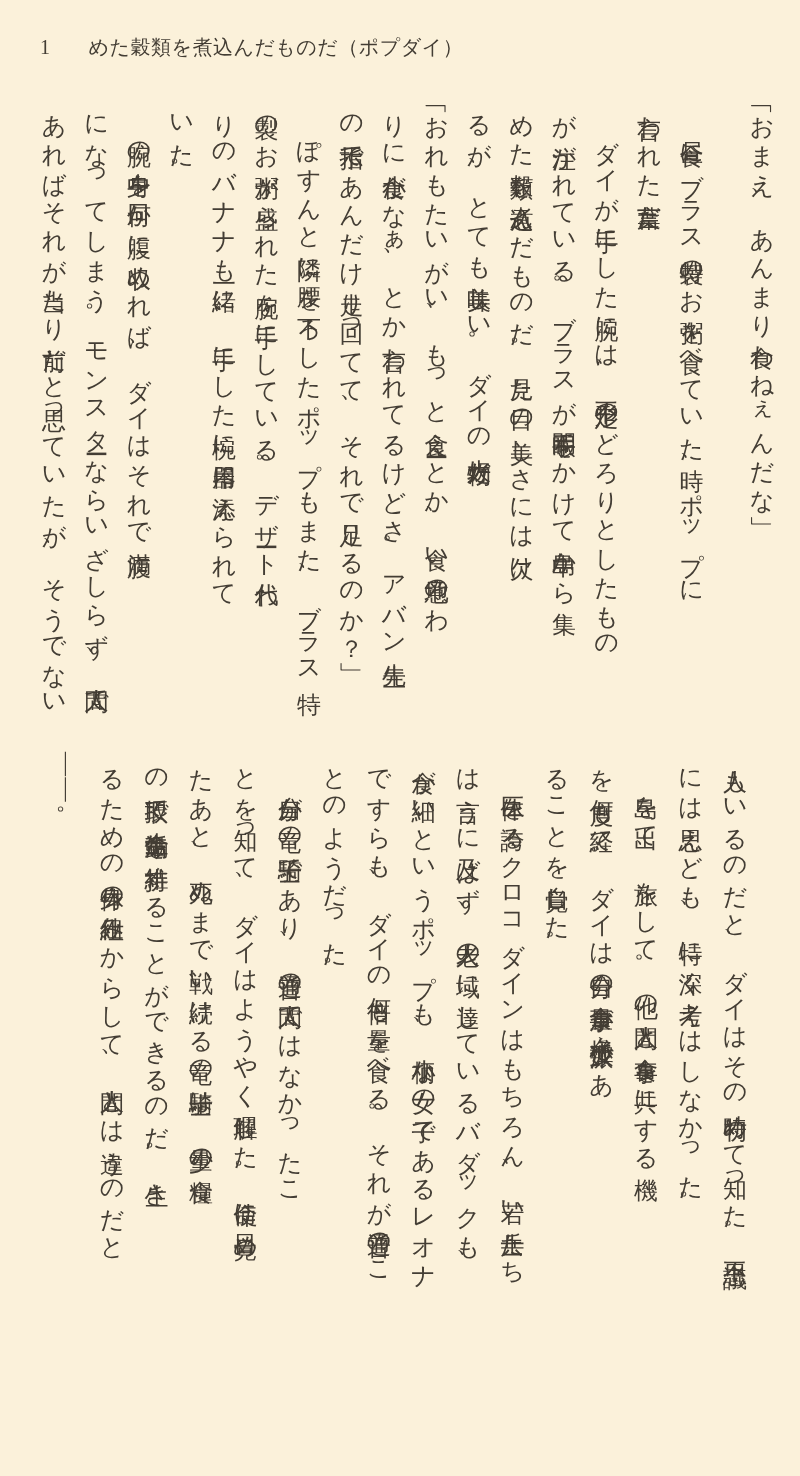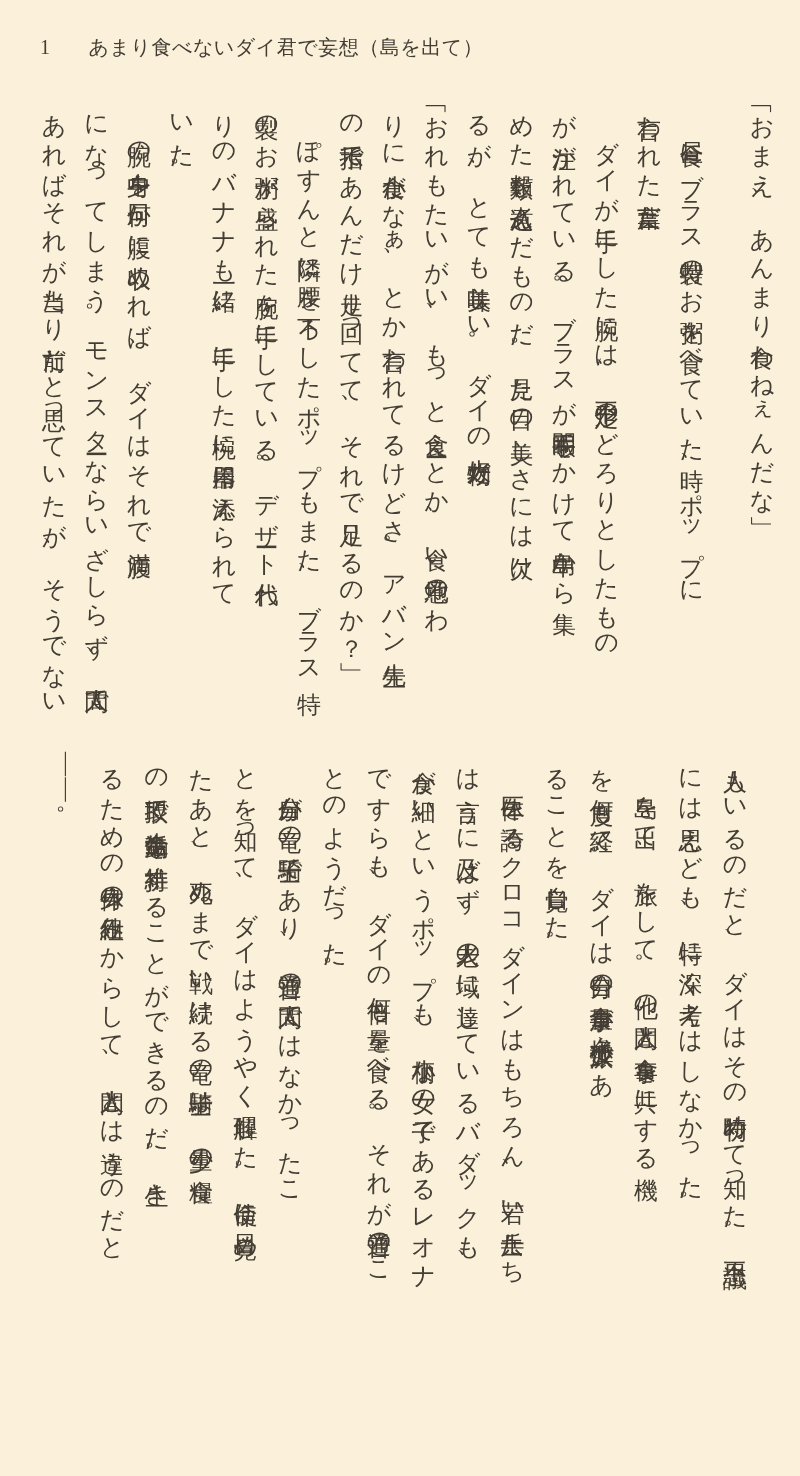--- a/index.html
+++ b/index.html
@@ -56,21 +56,21 @@
   #band2 {
     top: 752px;
     right: 43px;
     line-height: 44.5px;
   }
 </style>
 </head>
 <body>
 
 <header class="page-header">
-  <span class="page-number">1</span><h1 class="chapter-title">あまり食べないダイ君で妄想（島を出て）</h1>
+  <span class="page-number">1</span><h1 class="chapter-title">めた穀類を煮込んだものだ（ポプダイ）</h1>
 </header>
 
 <main>
   <section class="band" id="band1">
       <p>「おまえ、あんまり食わねぇんだな」</p>
       <p>　昼食にブラス特製のお粥を食べていた時、ポップに</p>
       <p>言われた言葉だ。</p>
       <p>　ダイが手にした腕には、不定形のどろりとしたもの</p>
       <p>が注がれている。ブラスが手間暇をかけて島中から集</p>
       <p>めた穀類を煮込んだものだ。見た目の美しさには欠け</p>

